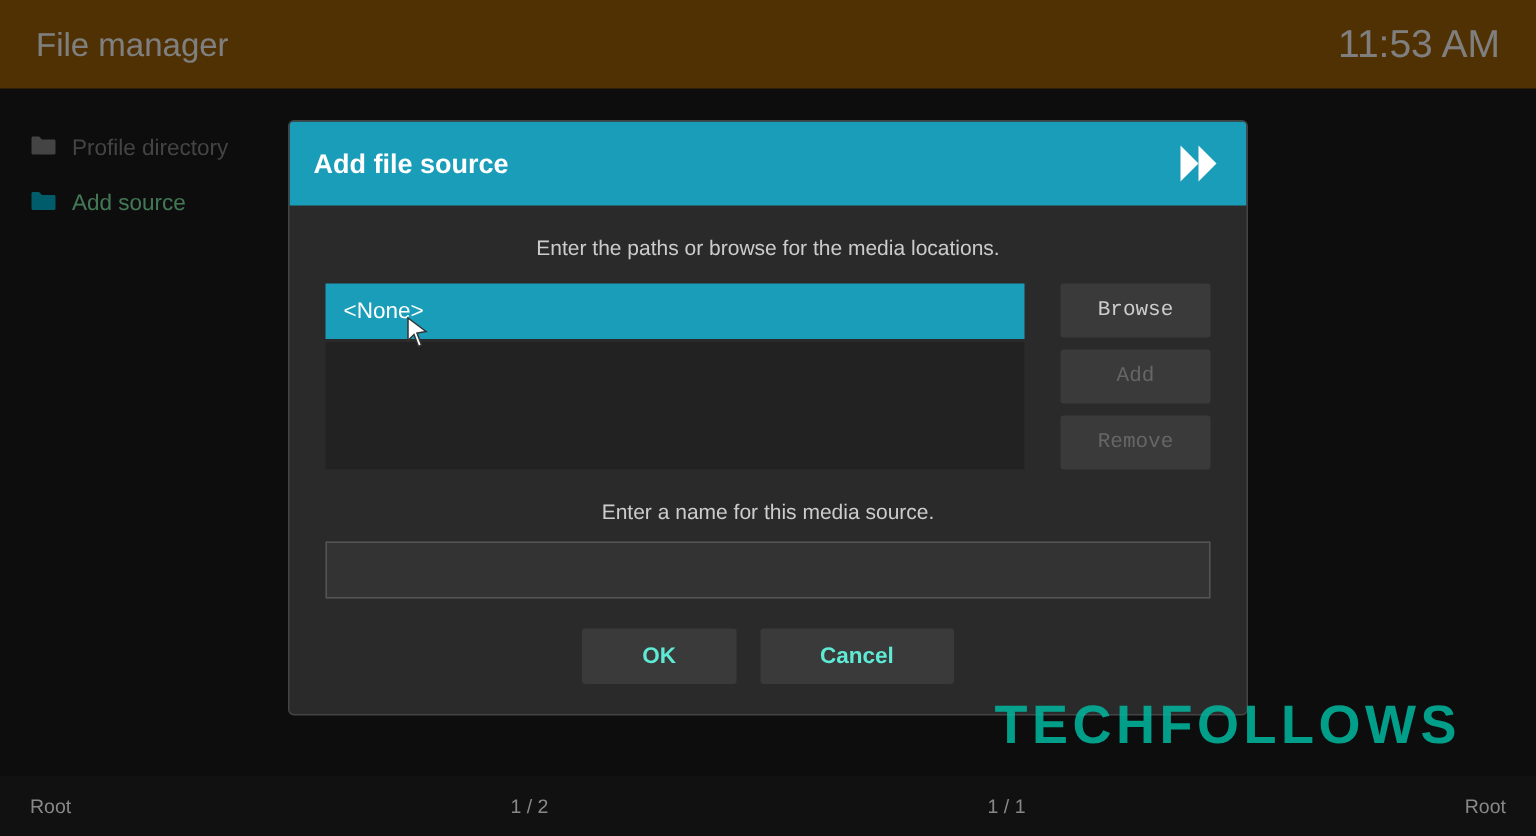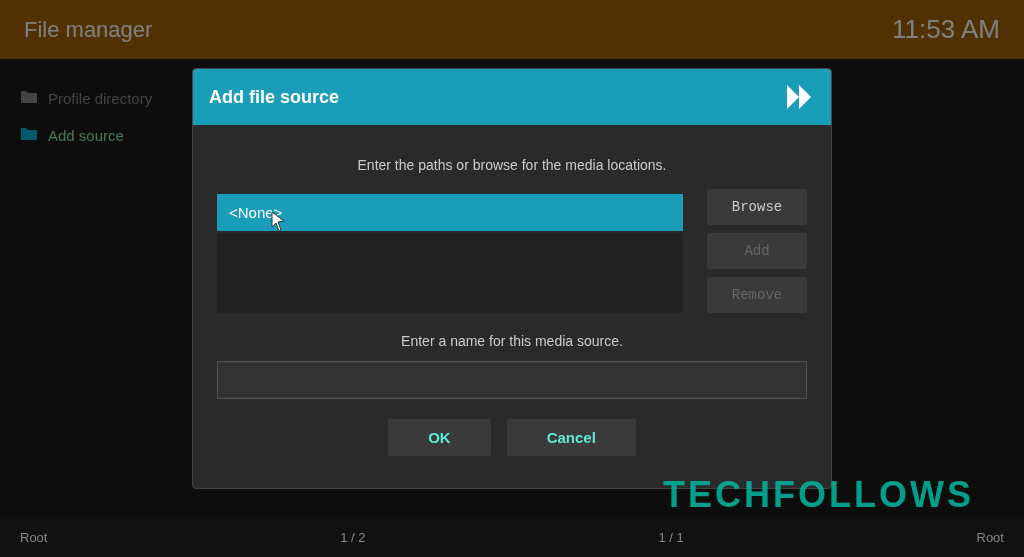--- a/index.html
+++ b/index.html
@@ -125,35 +125,34 @@
       align-items: center;
       justify-content: center;
     }
 
     .kodi-logo-svg {
       width: 32px;
       height: 32px;
     }
 
     .dialog-body {
-      padding: 32px 24px;
+      padding: 20px 24px;
     }
 
     .dialog-instruction {
       text-align: center;
       color: #cccccc;
       font-size: 14px;
       margin-bottom: 16px;
     }
 
     .paths-area {
       display: flex;
       gap: 24px;
       margin-bottom: 20px;
-      align-items: flex-end;
     }
 
     .paths-list {
       flex: 1;
       display: flex;
       flex-direction: column;
       gap: 2px;
     }
 
     .path-item-selected {
@@ -231,21 +230,21 @@
       font-size: 15px;
       cursor: pointer;
       border-radius: 2px;
       min-width: 100px;
       font-weight: bold;
     }
 
     
     .watermark {
       position: absolute;
-      bottom: 41px;
+      bottom: 53px;
       right: 50px;
       font-size: 36px;
       font-weight: bold;
       color: #00b8a0;
       opacity: 0.85;
       letter-spacing: 3px;
       font-family: 'Arial', sans-serif;
       pointer-events: none;
     }
   </style>

